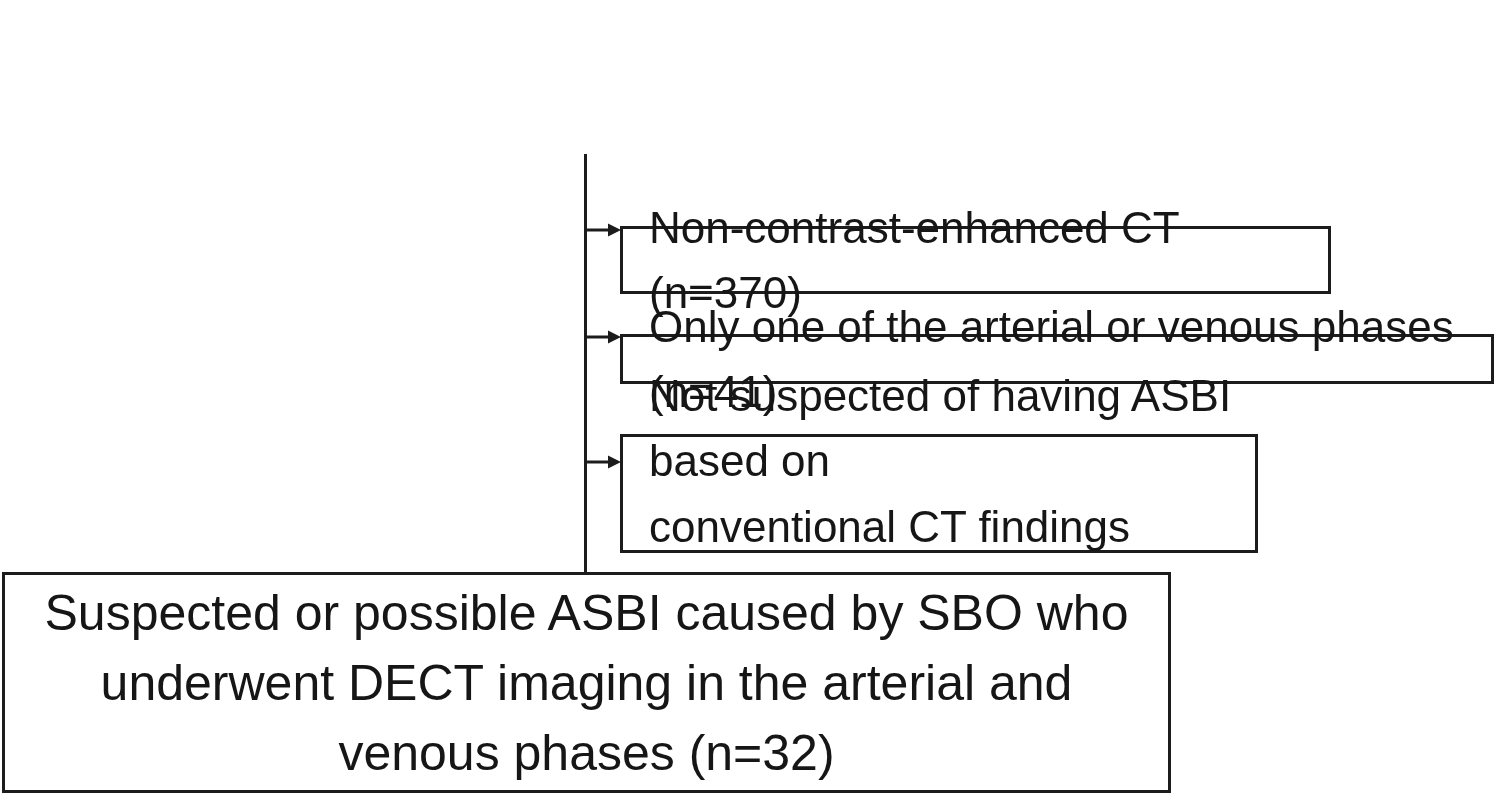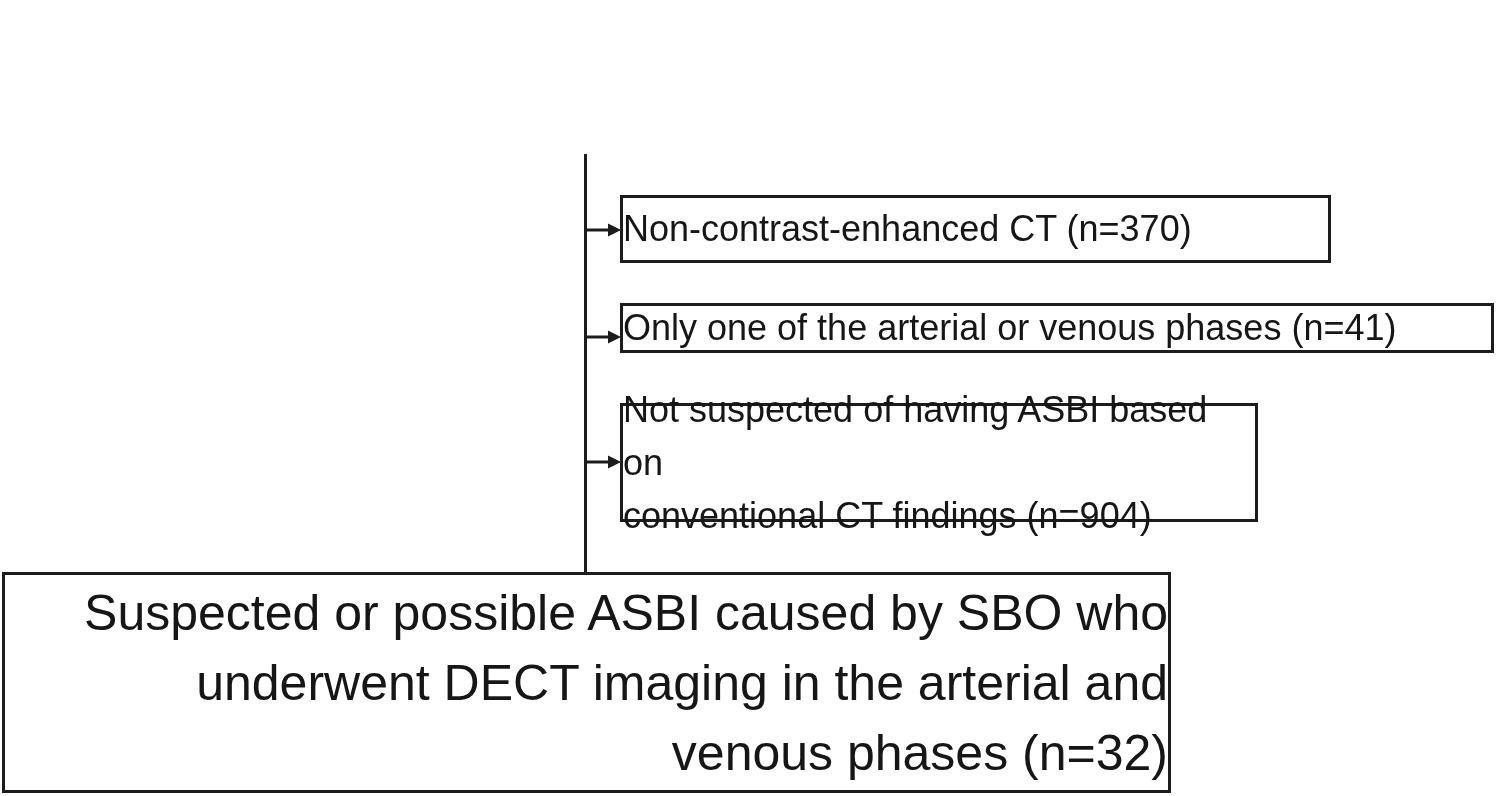--- a/index.html
+++ b/index.html
@@ -49,27 +49,27 @@
     font-size: 48px;
     line-height: 1.22;
   }
   .bottom-box {
     left: 2px;
     top: 572px;
     width: 1169px;
     height: 221px;
     font-size: 50px;
     line-height: 1.40;
-    text-align: right;
   }
   .excl {
-    padding-left: 0;
-    font-size: 36px;
+    padding-left: 26px;
+    font-size: 44px;
     line-height: 1.48;
     text-align: left;
+    margin-top: 31px;
   }
   .excl-0 { left: 620px; top: 195px; width: 711px; height: 68px; }
   .excl-1 { left: 620px; top: 303px; width: 874px; height: 50px; }
   .excl-2 { left: 620px; top: 403px; width: 638px; height: 119px; }
 </style>
 </head>
 <body>
 
 <div class="canvas">
 

